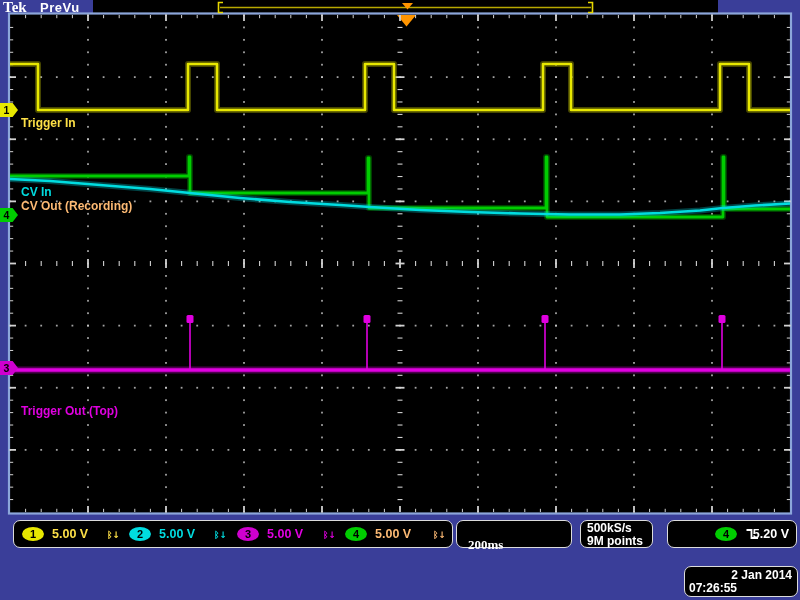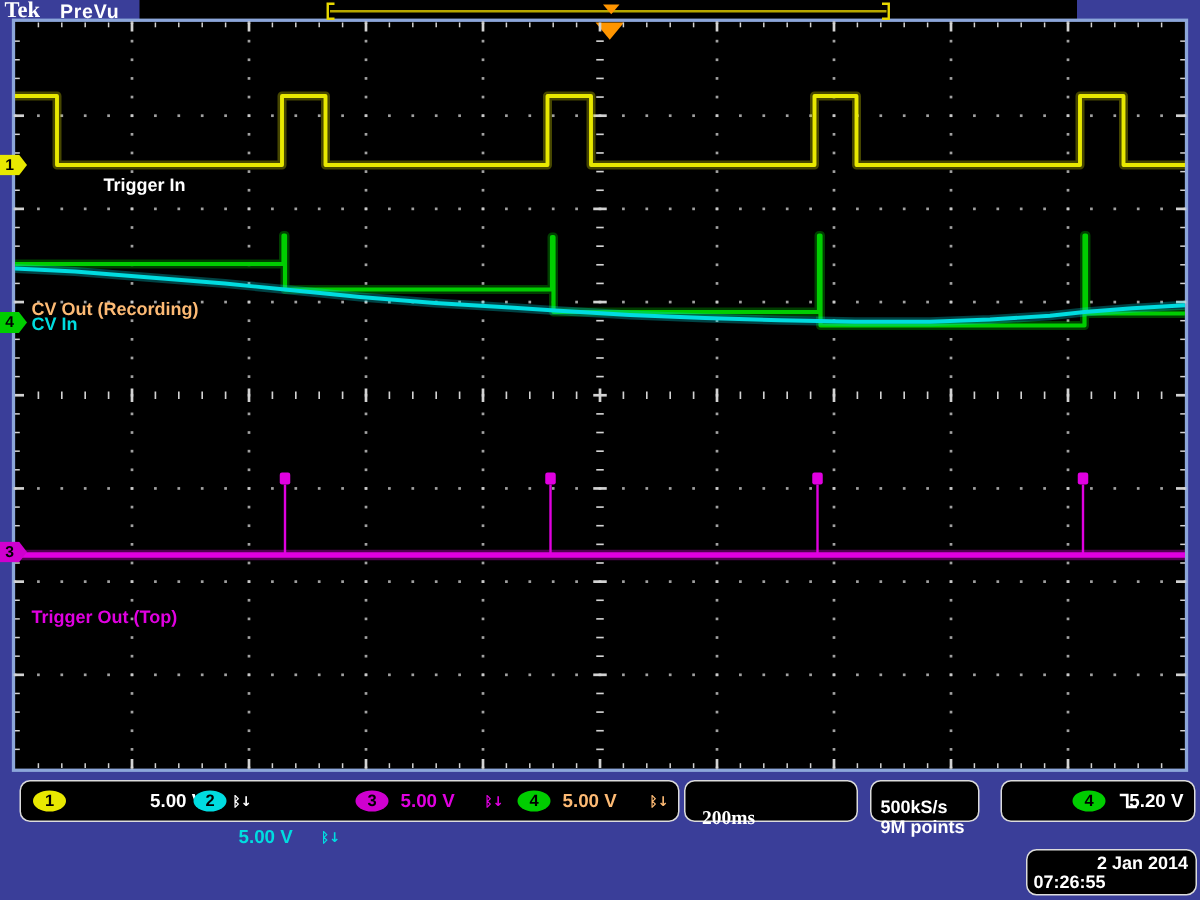--- a/index.html
+++ b/index.html
@@ -18,35 +18,35 @@
   #record-strip{left:93px;top:0;width:625px;height:15px;background:#000;z-index:1;}
   
   #scope-svg{position:absolute;left:0;top:0;z-index:2;}
   
   .chmark{width:18px;height:14px;z-index:4;
     clip-path:polygon(0 0,70% 0,100% 50%,70% 100%,0 100%);
     color:#000;font-size:10.5px;line-height:14px;text-align:left;}
   .chmark span{display:block;width:13px;text-align:center;}
   
   .tracelabel{font-size:12px;z-index:4;white-space:nowrap;}
-  .c1{color:#ffffff;margin-left:48px;}.c2{color:#00dce0;margin-top:24px;}.c3{color:#e000e0;}.c4{color:#fdba74;text-align:center;}
+  .c1{color:#fde047;}.c2{color:#00dce0;}.c3{color:#e000e0;}.c4{color:#fdba74;text-align:center;}
   
   .blackbox{background:#000;border:1px solid #dcdcdc;border-radius:7px;z-index:4;}
   #chbox{left:13px;top:520px;width:438px;height:26px;}
   .oval{position:absolute;width:22px;height:14px;top:6px;border-radius:50%;
     color:#000;font-size:11px;line-height:14px;text-align:center;}
   .ov1{background:#e8e800;}.ov2{background:#00dce0;}.ov3{background:#cf00cf;}.ov4{background:#00cd00;}
   .scale{position:absolute;top:0;height:36px;line-height:27px;font-size:12.5px;white-space:nowrap;}
   .bwicon{position:absolute;top:0;height:26px;line-height:28px;
     font-family:"DejaVu Sans",sans-serif;font-size:9px;}
   #tbbox{left:456px;top:520px;width:114px;height:26px;color:#fff;}
   #tbbox div{margin:16px 0 0 11px;font-size:13px;font-family:Liberation Serif, serif;}
   #acqbox{left:580px;top:520px;width:71px;height:26px;color:#fff;}
   #acqbox div{margin-left:6px;font-size:12px;line-height:13px;}
-  #acqbox div:first-child{margin-top:11px;}
+  #acqbox div:first-child{margin-top:1px;}
   #trigbox{left:667px;top:520px;width:128px;height:26px;color:#fff;}
   #triglevel{position:absolute;right:7px;top:0;height:14px;line-height:27px;font-size:12.5px;}
   #trigslope{position:absolute;left:77px;top:7px;}
   #trigbox .oval{left:47px;}
   #datebox{left:684px;top:566px;width:112px;height:29px;color:#fff;z-index:4;}
   #dateline{text-align:right;padding-right:5px;font-size:12px;line-height:14px;margin-top:1px;}
   #timeline{text-align:left;padding-left:4px;font-size:12px;line-height:13px;}
 </style>
 </head>
 <body>

